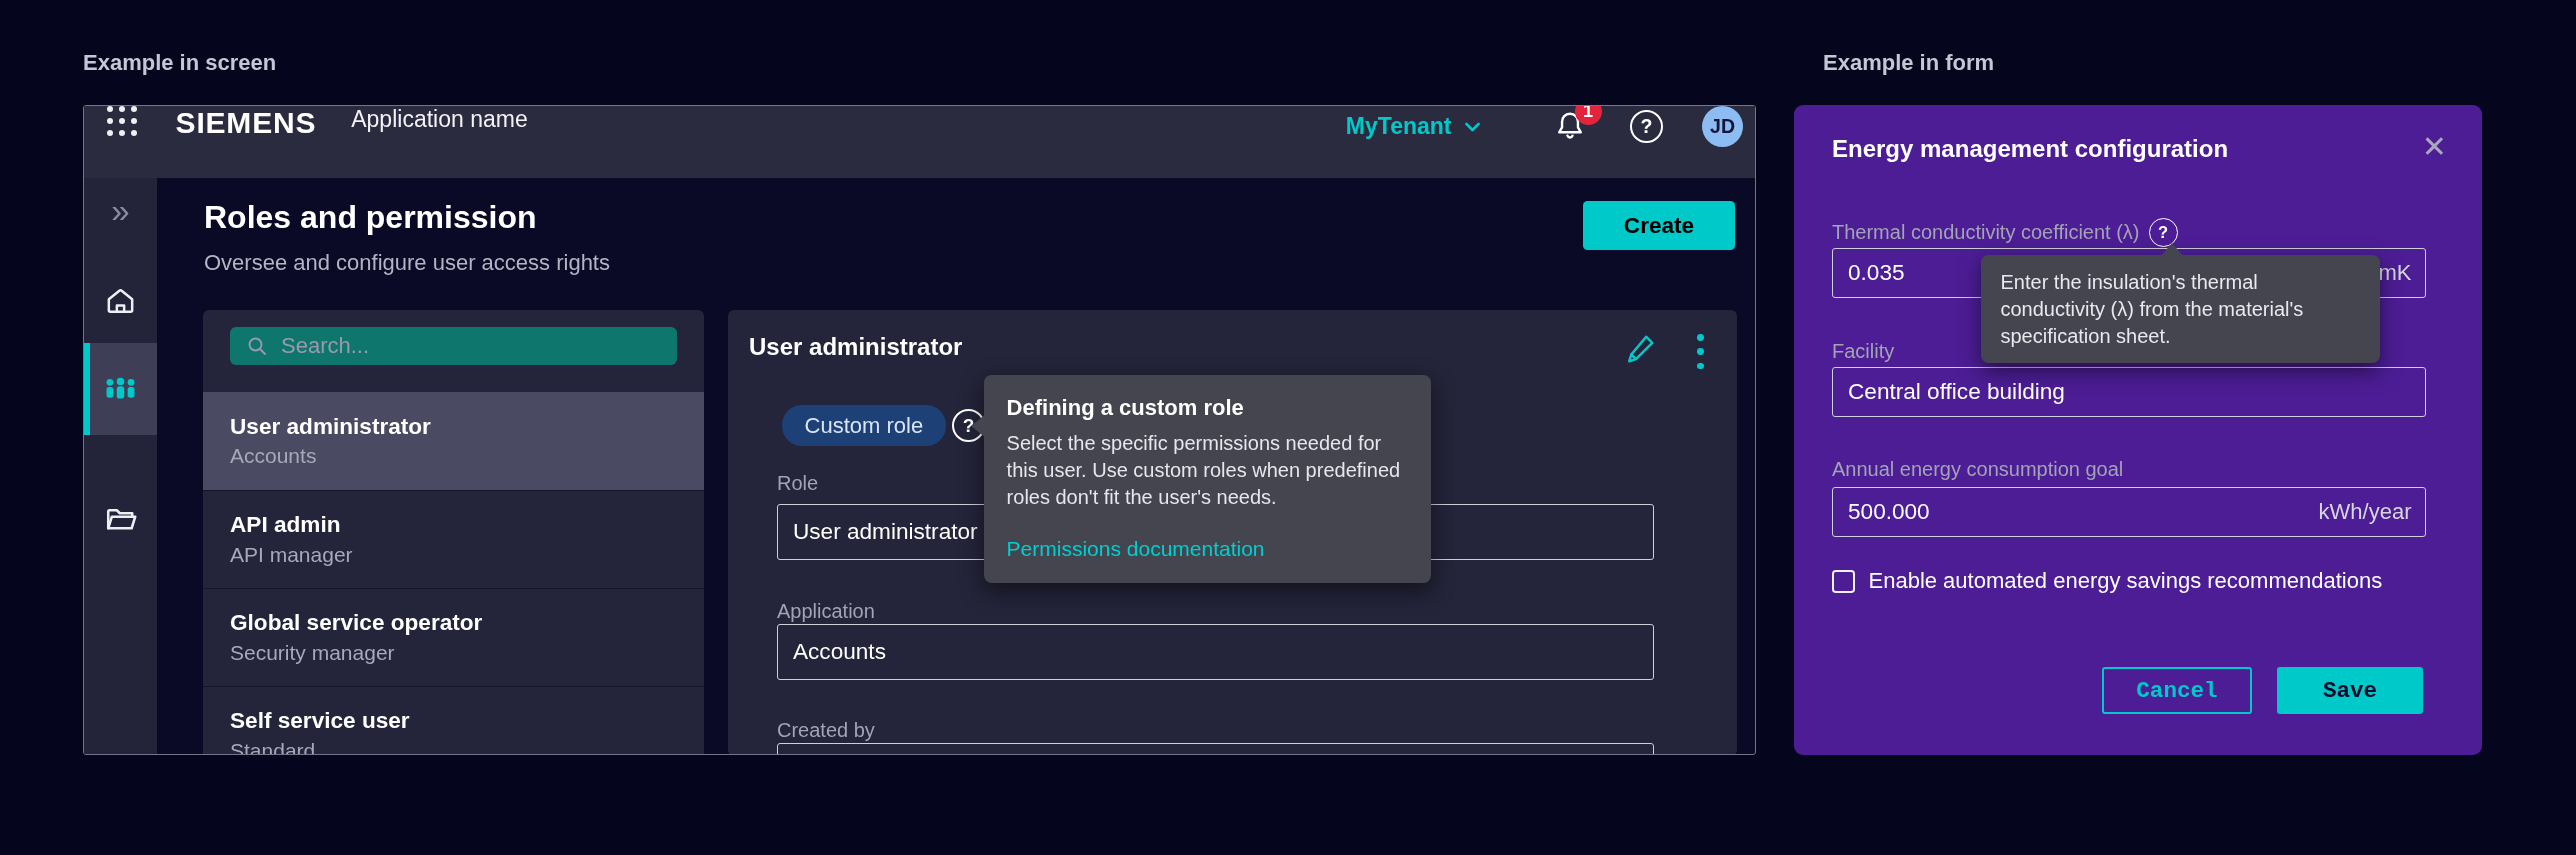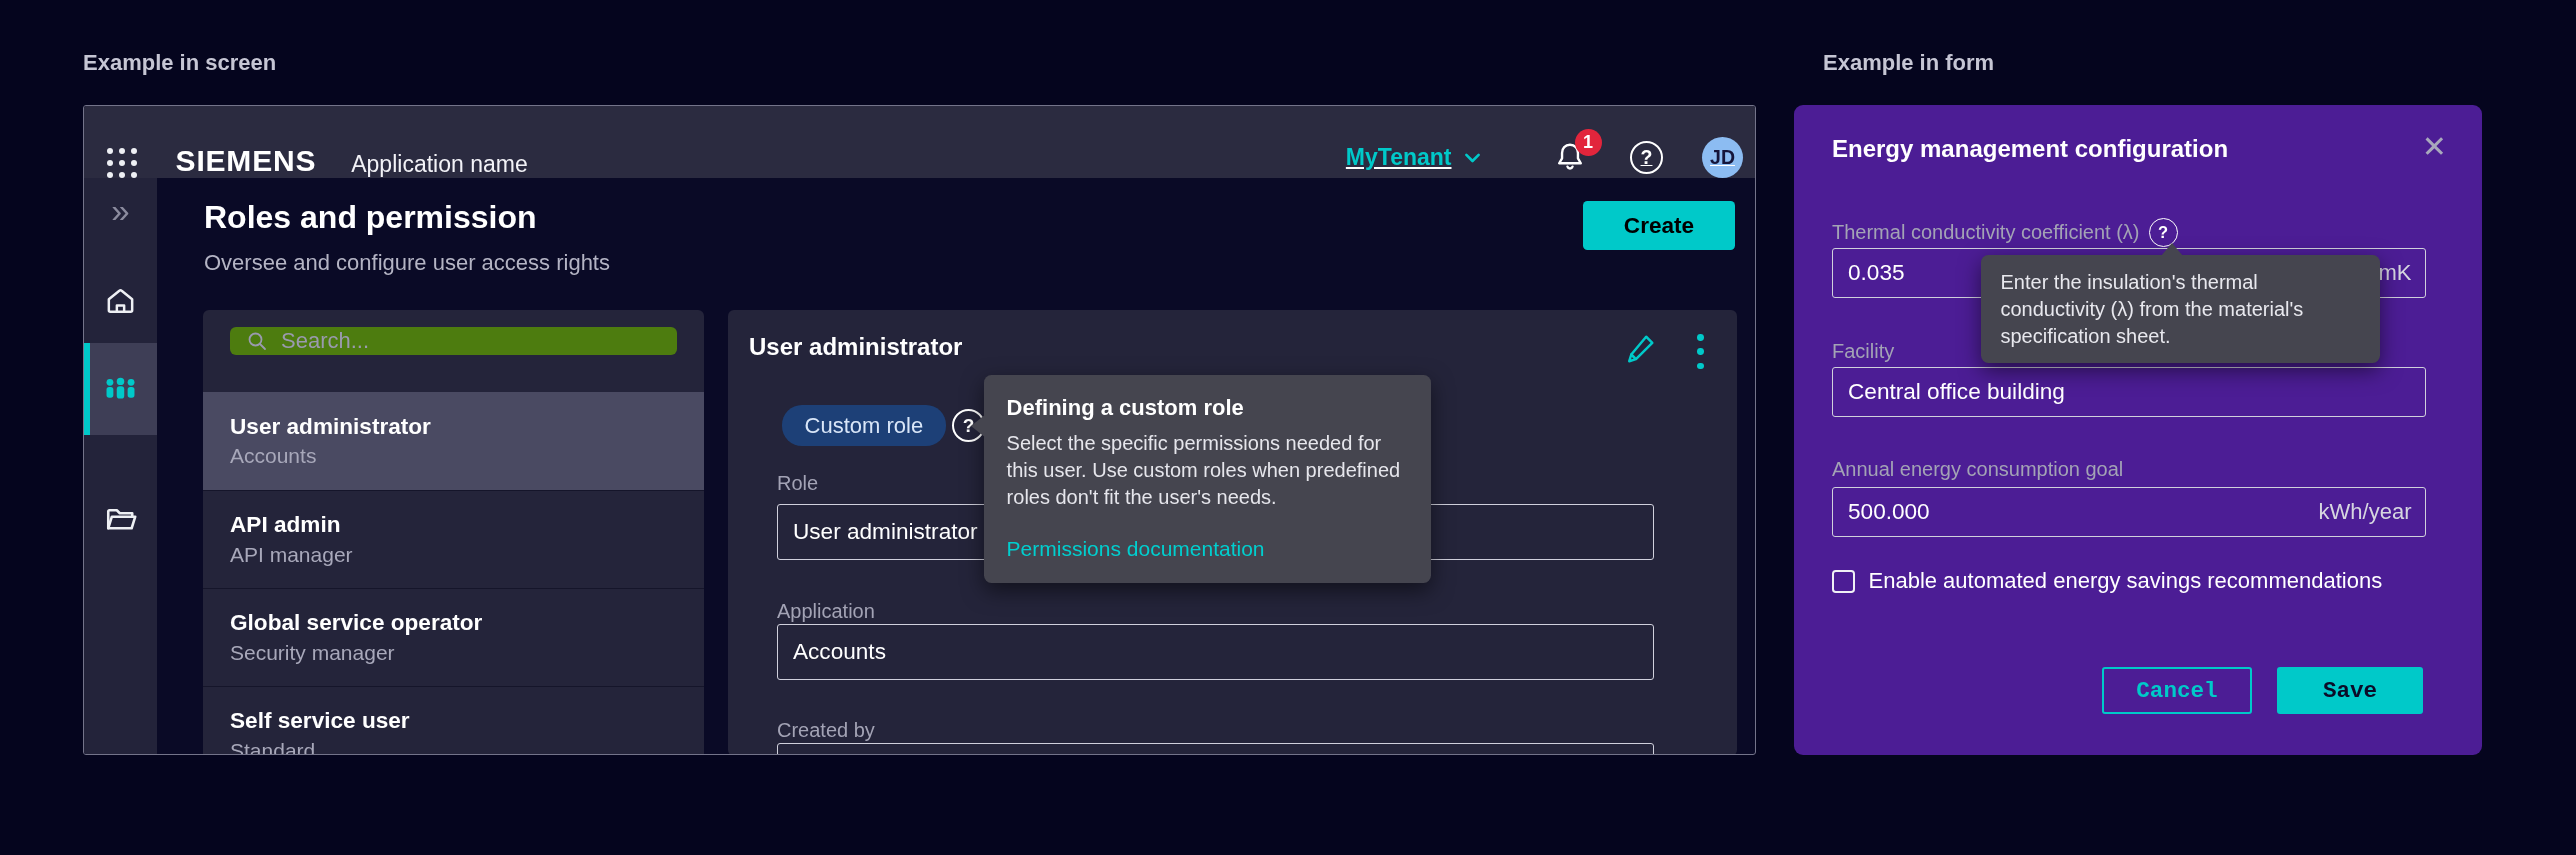--- a/index.html
+++ b/index.html
@@ -16,27 +16,27 @@
   .section-heading { font-size:22px; font-weight:600; color:#c6c6d4; }
 
   
   .app-window {
     left:83px; top:105px; width:1673px; height:650px;
     background:#0a0a26; border:1.5px solid #74748a; border-radius:3px;
     overflow:hidden;
   }
   .app-header {
     position:absolute; left:0; top:0; right:0; height:72px;
-    background:#2b2b40; display:flex; align-items:flex-end; padding:0 12px 0 22.6px;
+    background:#2b2b40; display:flex; align-items:flex-start; padding:0 12px 0 22.6px;
   }
   .grid-icon { display:grid; grid-template-columns:repeat(3,6px); gap:6px; cursor:pointer; }
   .grid-icon i { width:6px; height:6px; border-radius:50%; background:#eef0f4; }
   .logo { margin-left:39px; font-size:30px; font-weight:700; letter-spacing:0.8px; color:#fff; }
   .app-name { margin-left:35px; font-size:23px; color:#f2f2f7; }
-  .header-right { margin-left:auto; display:flex; align-items:center;text-decoration:underline; }
+  .header-right { margin-left:auto; display:flex; align-items:center; }
   .tenant { display:flex; align-items:center; color:#00c9c9; font-size:23px; font-weight:700; cursor:pointer; }
   .tenant svg { margin-left:10.5px; }
   .bell-wrap { position:relative; margin-left:69px; cursor:pointer; }
   .badge {
     position:absolute; top:-10.5px; right:-13.5px; min-width:27px; height:27px;
     background:#e2253c; border-radius:50%; color:#fff; font-size:18px; font-weight:700;
     display:flex; align-items:center; justify-content:center;
   }
   .help-icon {
     margin-left:42px; width:33px; height:33px; border:2.3px solid #fff; border-radius:50%;
@@ -67,22 +67,22 @@
     color:#000000; font-size:22.6px; font-weight:700; cursor:pointer;
     font-family:inherit;
   }
 
   
   .list-panel {
     left:119px; top:204px; width:501px; height:446px;
     background:#24243a; border-radius:6px 6px 0 0; overflow:hidden;
   }
   .search-box {
-    position:absolute; left:27px; top:17.3px; width:447px; height:28px;
-    background:#4d7c0f; border-radius:6px; display:flex; align-items:center; padding:0 15px;
+    position:absolute; left:27px; top:17.3px; width:447px; height:38px;
+    background:#0f766e; border-radius:6px; display:flex; align-items:center; padding:0 15px;
   }
   .search-box input {
     flex:1; margin-left:12px; background:transparent; border:none; outline:none;
     color:#d5d5e0; font-size:22px; font-family:inherit;
   }
   .search-box input::placeholder { color:#9a9aae; }
   .role-list { position:absolute; left:0; top:82px; right:0; }
   .role-item {
     height:98px; display:flex; flex-direction:column; justify-content:center;
     padding-left:27px; cursor:pointer; border-top:1.5px solid #15152a;

